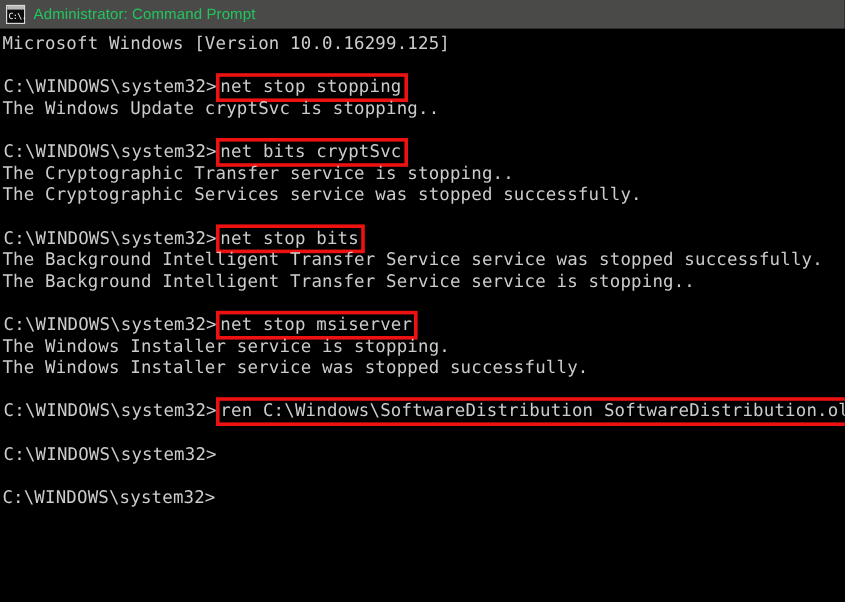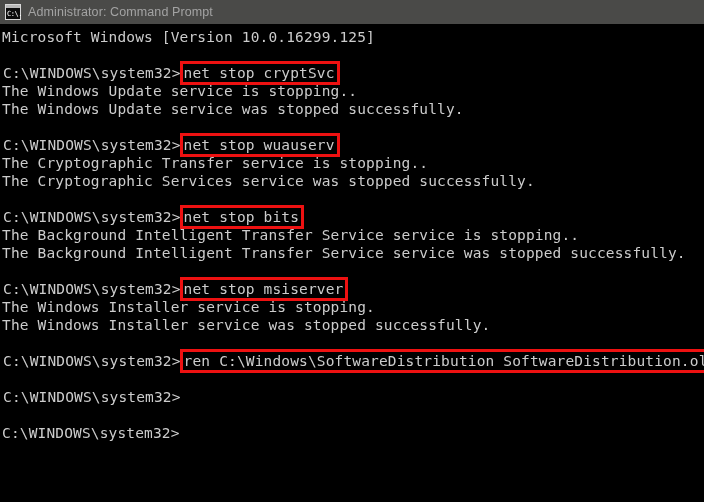--- a/index.html
+++ b/index.html
@@ -64,21 +64,21 @@
     line-height: 8px;
     color: #ffffff;
     padding-left: 1px;
     padding-bottom: 1px;
     letter-spacing: -0.5px;
     white-space: nowrap;
   }
   #title-text {
     font-family: "Liberation Sans", sans-serif;
     font-size: 12.5px;
-    color: #a3a3a3;
+    color: #22c55e;
     white-space: nowrap;
     letter-spacing: 0.1px;
   }
 
   
   #console {
     flex: 1 1 auto;
     background: #000000;
     position: relative;
     padding: 4px 12px 0 1px;
@@ -141,31 +141,30 @@
     <div id="cmd-icon">
       <span class="icon-glyph">C:\.</span>
     </div>
     <span id="title-text">Administrator: Command Prompt</span>
   </div>
 
   <div id="console">
 
   <div class="console-line">Microsoft Windows [Version 10.0.16299.125]</div>
       <div class="console-line blank"> </div>
-      <div class="console-line cmd-line"><span class="prompt">C:\WINDOWS\system32&gt;</span><span class="cmd-text boxed">net stop cryptSvc</span></div>
-      <div class="console-line">The Windows Update service is stopping..</div>
-      <div class="console-line">The Windows Update service was stopped successfully.</div>
+      <div class="console-line cmd-line"><span class="prompt">C:\WINDOWS\system32&gt;</span><span class="cmd-text boxed">net stop stopping</span></div>
+      <div class="console-line">The Windows Update cryptSvc is stopping..</div>
       <div class="console-line blank"> </div>
-      <div class="console-line cmd-line"><span class="prompt">C:\WINDOWS\system32&gt;</span><span class="cmd-text boxed">net stop wuauserv</span></div>
+      <div class="console-line cmd-line"><span class="prompt">C:\WINDOWS\system32&gt;</span><span class="cmd-text boxed">net bits cryptSvc</span></div>
       <div class="console-line">The Cryptographic Transfer service is stopping..</div>
       <div class="console-line">The Cryptographic Services service was stopped successfully.</div>
       <div class="console-line blank"> </div>
       <div class="console-line cmd-line"><span class="prompt">C:\WINDOWS\system32&gt;</span><span class="cmd-text boxed">net stop bits</span></div>
+      <div class="console-line">The Background Intelligent Transfer Service service was stopped successfully.</div>
       <div class="console-line">The Background Intelligent Transfer Service service is stopping..</div>
-      <div class="console-line">The Background Intelligent Transfer Service service was stopped successfully.</div>
       <div class="console-line blank"> </div>
       <div class="console-line cmd-line"><span class="prompt">C:\WINDOWS\system32&gt;</span><span class="cmd-text boxed">net stop msiserver</span></div>
       <div class="console-line">The Windows Installer service is stopping.</div>
       <div class="console-line">The Windows Installer service was stopped successfully.</div>
       <div class="console-line blank"> </div>
       <div class="console-line cmd-line"><span class="prompt">C:\WINDOWS\system32&gt;</span><span class="cmd-text boxed">ren C:\Windows\SoftwareDistribution SoftwareDistribution.old</span></div>
       <div class="console-line blank"> </div>
       <div class="console-line cmd-line"><span class="prompt">C:\WINDOWS\system32&gt;</span></div>
       <div class="console-line blank"> </div>
       <div class="console-line">C:\WINDOWS\system32&gt;</div>

